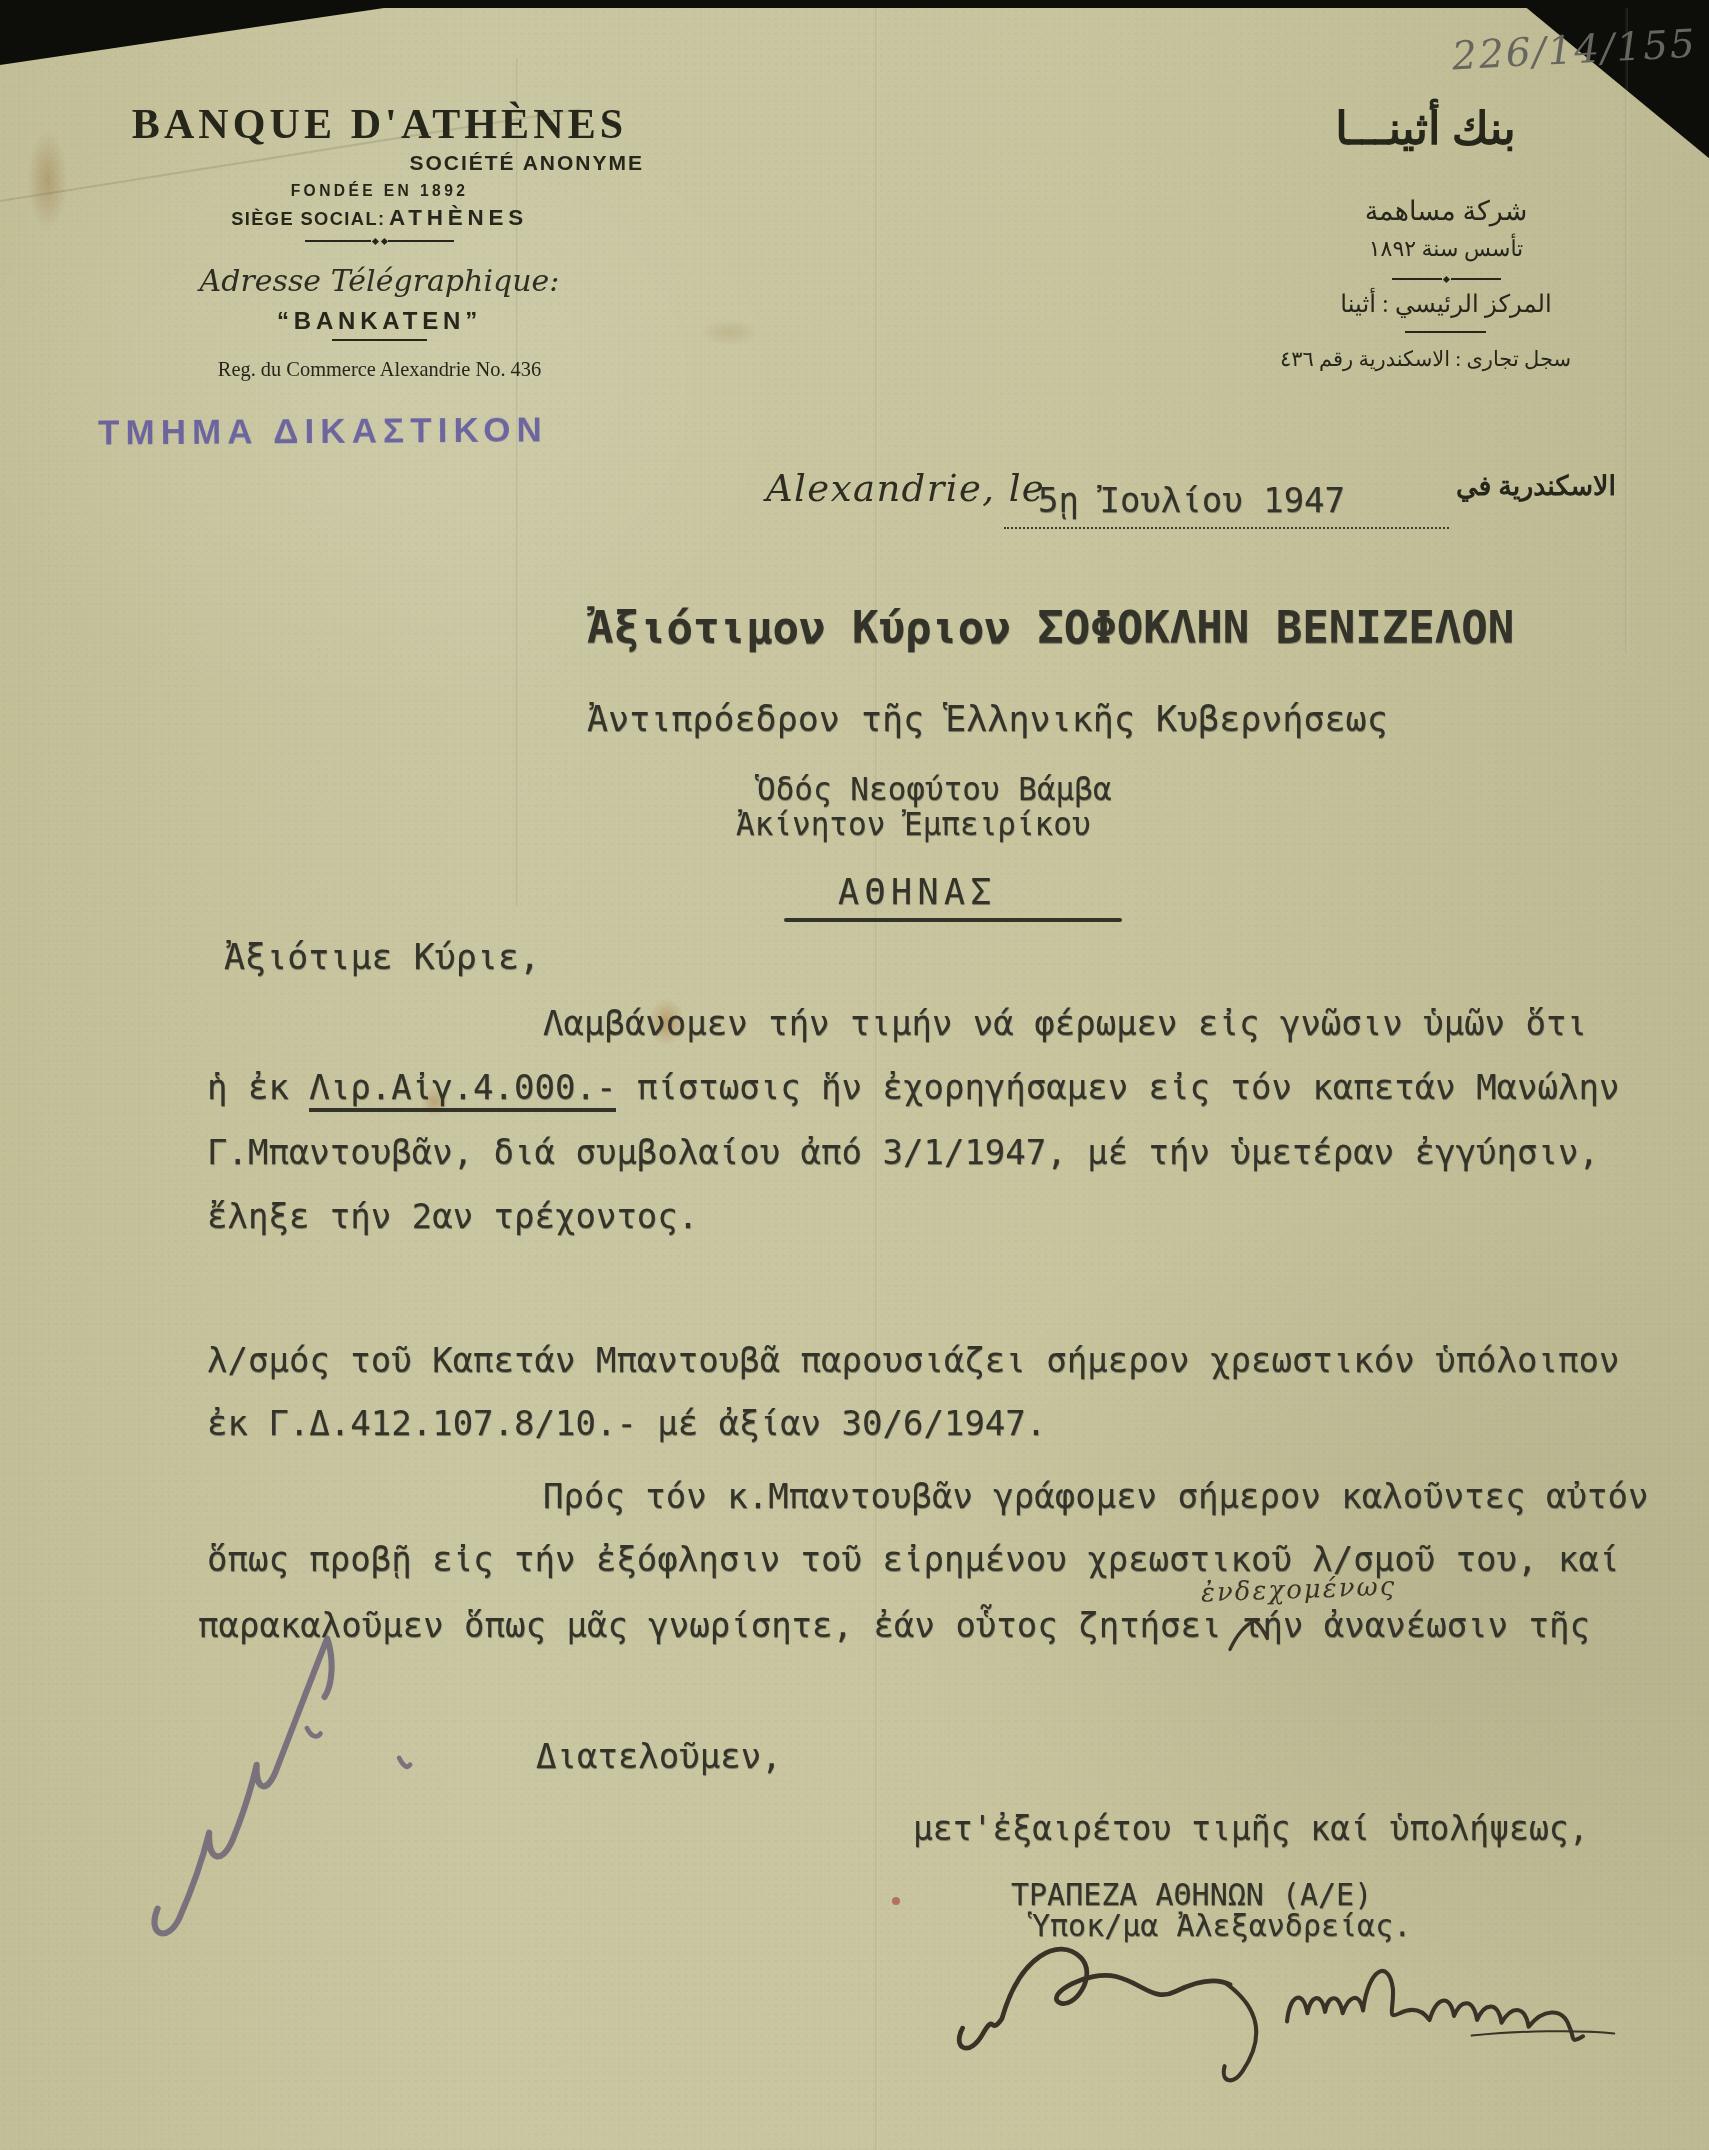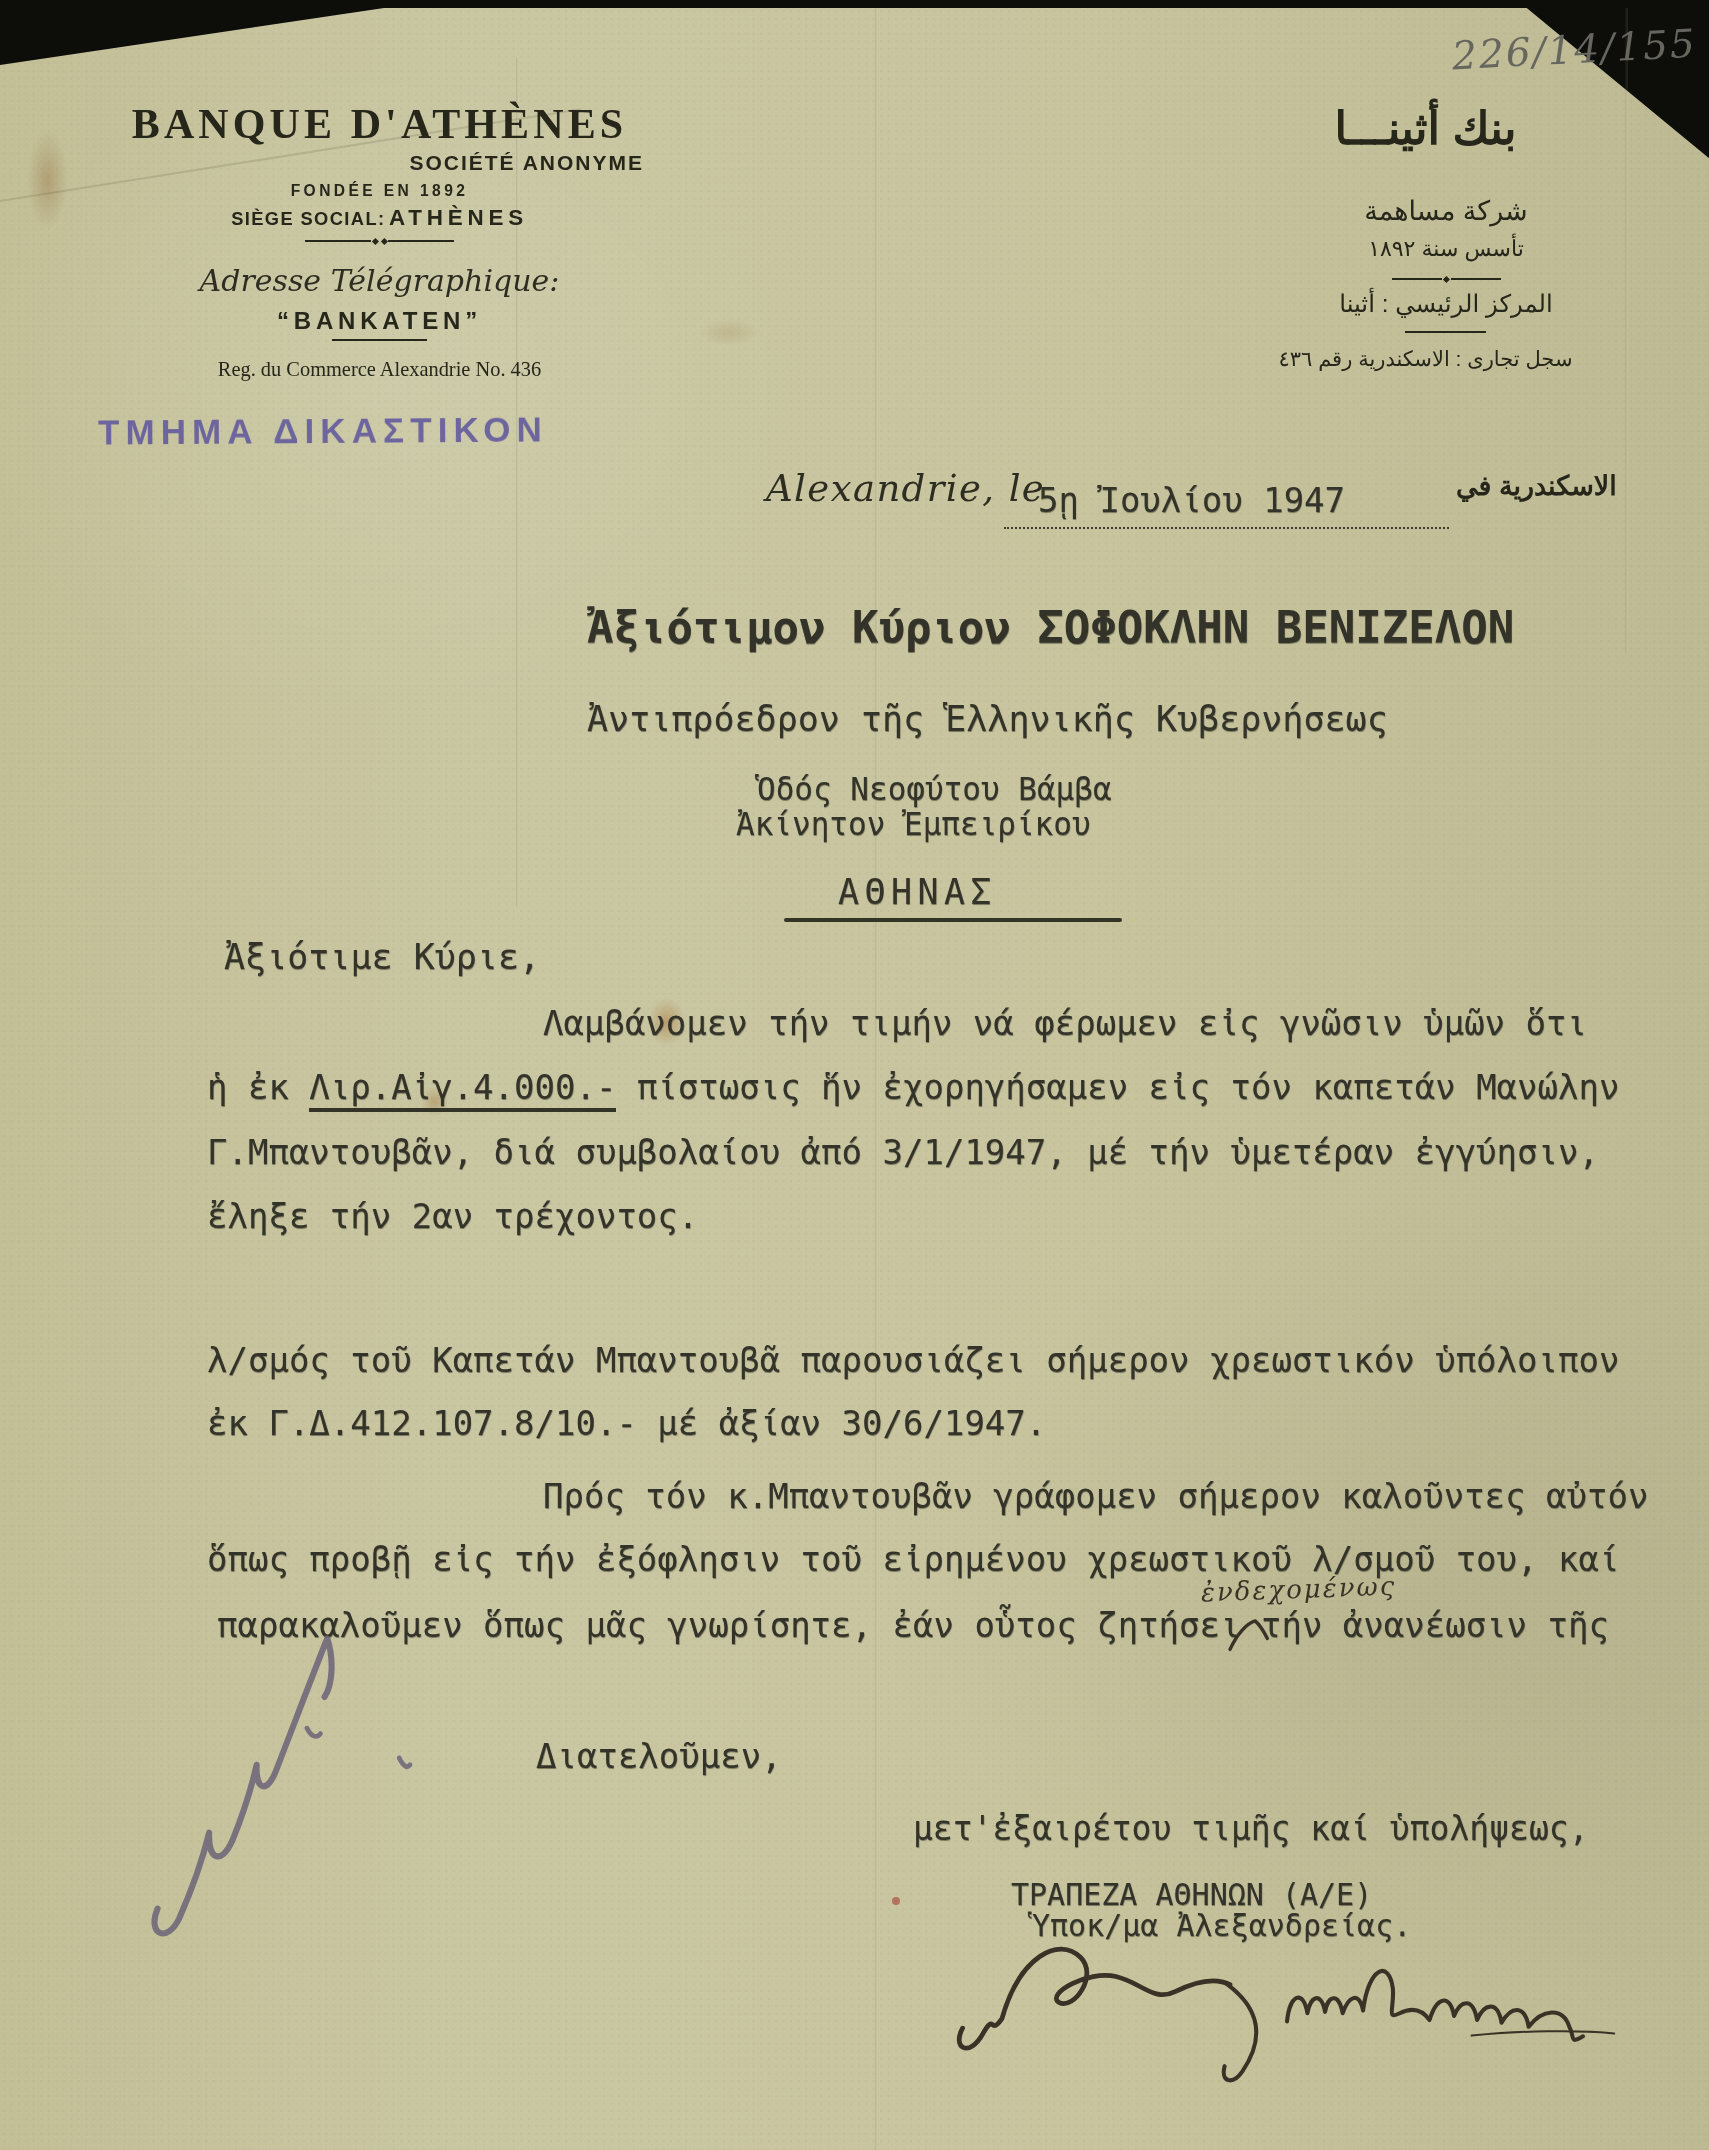--- a/index.html
+++ b/index.html
@@ -20,21 +20,21 @@
     background-size:4.8px 4.8px, 7.5px 7.5px, auto, auto, auto;
     background-color:var(--paper);
   }
   .abs{position:absolute;}
   .t{position:absolute;white-space:pre;}
   .mono{font-family:"DejaVu Sans Mono","DejaVu Sans",monospace;color:var(--ink);
         text-shadow:0.4px 0.5px 0.7px rgba(45,45,34,.5);}
   .serif{font-family:"Liberation Serif","DejaVu Serif",serif;color:var(--lh-ink);}
   .sans{font-family:"Liberation Sans","DejaVu Sans",sans-serif;color:var(--lh-ink);}
   .script{font-family:"DejaVu Serif",serif;font-style:italic;color:#2e2d22;}
-  .arabic{font-family:Liberation Sans, sans-serif;color:#26261a;direction:rtl;}
+  .arabic{font-family:Liberation Serif, serif;color:#26261a;direction:rtl;}
   .hand{font-family:"DejaVu Serif",serif;font-style:italic;color:var(--hand);}
   .pencil{font-family:"DejaVu Serif",serif;font-style:italic;color:#66665f;}
   .letterhead{left:115px;top:0;width:529px;text-align:center;position:absolute;}
   .lh-line{position:absolute;left:0;right:0;text-align:center;}
   .orn-divider{position:absolute;display:flex;align-items:center;justify-content:center;}
   .orn-divider .bar{height:2px;background:var(--lh-ink);flex:1;}
   .orn-divider .dm{width:4.8px;height:4.8px;background:var(--lh-ink);transform:rotate(45deg);margin:0 2px;}
   .credit-underline{border-bottom:4.8px solid rgba(38,38,28,.92);padding-bottom:0.7px;}
   .stamp{
     font-family:"Liberation Sans","DejaVu Sans",sans-serif;font-weight:bold;
@@ -126,21 +126,21 @@
   <div class="t mono" style="left:207px;top:1067px;font-size:34px;"><span>ἡ ἐκ </span><span class="credit-underline">Λιρ.Αἰγ.4.000.-</span><span> πίστωσις ἥν ἐχορηγήσαμεν εἰς τόν καπετάν Μανώλην</span></div>
   <div class="t mono" style="left:207px;top:1132px;font-size:34px;">Γ.Μπαντουβᾶν, διά συμβολαίου ἀπό 3/1/1947, μέ τήν ὑμετέραν ἐγγύησιν,</div>
   <div class="t mono" style="left:207px;top:1196px;font-size:34px;">ἔληξε τήν 2αν τρέχοντος.</div>
 
   <div class="t mono" style="left:207px;top:1340px;font-size:34px;">λ/σμός τοῦ Καπετάν Μπαντουβᾶ παρουσιάζει σήμερον χρεωστικόν ὑπόλοιπον</div>
   <div class="t mono" style="left:207px;top:1403px;font-size:34px;">ἐκ Γ.Δ.412.107.8/10.- μέ ἀξίαν 30/6/1947.</div>
 
   <div class="t mono" style="left:543px;top:1476px;font-size:34px;">Πρός τόν κ.Μπαντουβᾶν γράφομεν σήμερον καλοῦντες αὐτόν</div>
   <div class="t mono" style="left:207px;top:1539px;font-size:34px;">ὅπως προβῇ εἰς τήν ἐξόφλησιν τοῦ εἰρημένου χρεωστικοῦ λ/σμοῦ του, καί</div>
   <div class="t hand" style="left:1201px;top:1574px;font-size:26px;letter-spacing:2px;transform:rotate(-2deg);">ἐνδεχομένως</div>
-  <div class="t mono" style="left:217px;top:1605px;font-size:34px;text-align:center;">παρακαλοῦμεν ὅπως μᾶς γνωρίσητε, ἐάν οὗτος ζητήσει τήν ἀνανέωσιν τῆς</div>
+  <div class="t mono" style="left:198px;top:1605px;font-size:34px;text-align:center;">παρακαλοῦμεν ὅπως μᾶς γνωρίσητε, ἐάν οὗτος ζητήσει τήν ἀνανέωσιν τῆς</div>
 
   <div class="t mono" style="left:536px;top:1736px;font-size:34px;">Διατελοῦμεν,</div>
   <div class="t mono" style="left:913px;top:1809px;font-size:33px;">μετ'ἐξαιρέτου τιμῆς καί ὑπολήψεως,</div>
   <div class="t mono" style="left:1011px;top:1877px;font-size:30px;">ΤΡΑΠΕΖΑ ΑΘΗΝΩΝ (Α/Ε)</div>
   <div class="t mono" style="left:1032px;top:1908px;font-size:30px;">Ὑποκ/μα Ἀλεξανδρείας.</div>
 
   <svg class="overlay" width="1710" height="2151" viewBox="0 0 2519 3169">
 
     <path class="ink-stroke" style="stroke-width:5;" d="M 1812 2430 C 1822 2408 1836 2392 1849 2388 C 1856 2394 1862 2404 1867 2414"></path>
 

